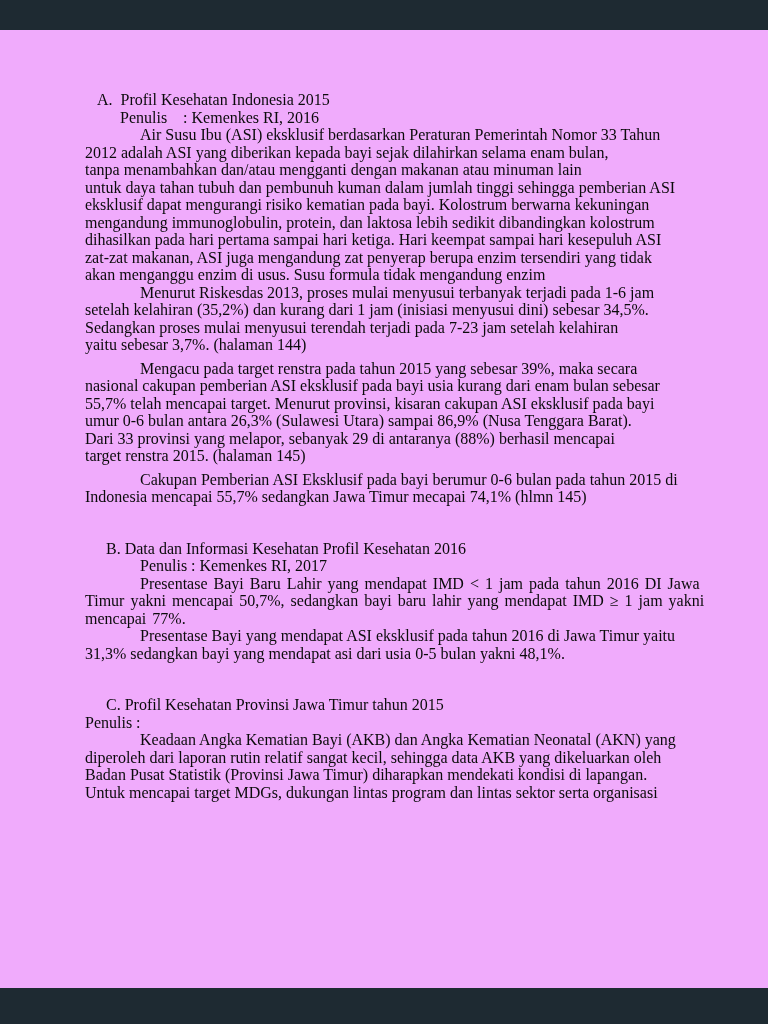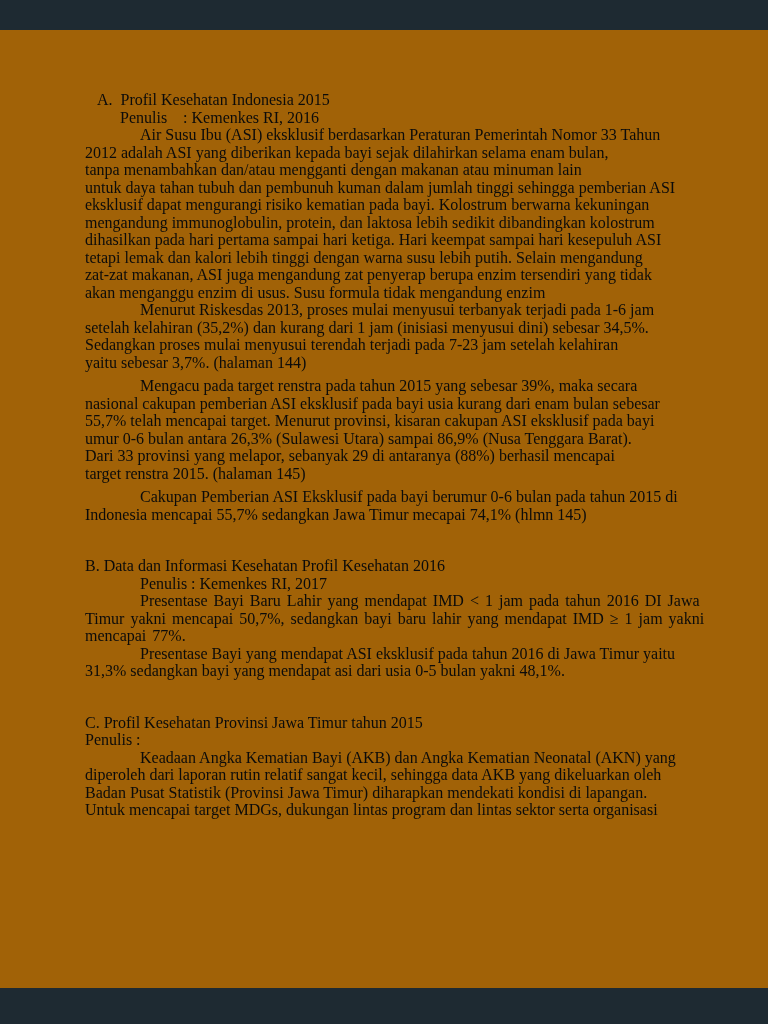--- a/index.html
+++ b/index.html
@@ -14,48 +14,47 @@
   .page{position:absolute;top:30px;bottom:36px;left:0;width:768px;background:#ffffff;}
   .content{
     position:absolute;left:85px;top:61px;width:660px;
     font-size:16px;line-height:17.5px;color:#0b0b0b;
   }
   .block{margin-top:12px;}
   .block:first-child{margin-top:0;}
   .block.gap-none{margin-top:0;}
   .block.gap-small{margin-top:6px;}
   .block.gap-medium{margin-top:0;}
-  .block.gap-large{margin-top:34px;}
+  .block.gap-large{margin-top:34px;margin-left:21px;}
   .line{white-space:pre;}
   .line.first{padding-left:55px;}
   .title .line:nth-child(1){padding-left:12px;}
   .title .line:nth-child(2){padding-left:35px;}
   .wide .line{word-spacing:2px;}
 </style>
 </head>
 <body>
 
 <div class="letterbox top" style="background: rgb(30, 42, 50);"></div>
-<div class="page" style="background: #a16207;">
+<div class="page" style="background: #f0abfc;">
   <div class="content" style="color: rgb(11, 11, 11);">
       <div class="block title gap-none">
         <div class="line">A.  Profil Kesehatan Indonesia 2015</div>
         <div class="line">Penulis    : Kemenkes RI, 2016</div>
       </div>
       <div class="block paragraph gap-medium">
         <div class="line first">Air Susu Ibu (ASI) eksklusif berdasarkan Peraturan Pemerintah Nomor 33 Tahun</div>
         <div class="line">2012 adalah ASI yang diberikan kepada bayi sejak dilahirkan selama enam bulan,</div>
         <div class="line">tanpa menambahkan dan/atau mengganti dengan makanan atau minuman lain</div>
       </div>
       <div class="block paragraph gap-none">
         <div class="line">untuk daya tahan tubuh dan pembunuh kuman dalam jumlah tinggi sehingga pemberian ASI</div>
         <div class="line">eksklusif dapat mengurangi risiko kematian pada bayi. Kolostrum berwarna kekuningan</div>
         <div class="line">mengandung immunoglobulin, protein, dan laktosa lebih sedikit dibandingkan kolostrum</div>
         <div class="line">dihasilkan pada hari pertama sampai hari ketiga. Hari keempat sampai hari kesepuluh ASI</div>
-        <div class="line">tetapi lemak dan kalori lebih tinggi dengan warna susu lebih putih. Selain mengandung</div>
         <div class="line">zat-zat makanan, ASI juga mengandung zat penyerap berupa enzim tersendiri yang tidak</div>
         <div class="line">akan menganggu enzim di usus. Susu formula tidak mengandung enzim</div>
       </div>
       <div class="block paragraph gap-none">
         <div class="line first">Menurut Riskesdas 2013, proses mulai menyusui terbanyak terjadi pada 1-6 jam</div>
         <div class="line">setelah kelahiran (35,2%) dan kurang dari 1 jam (inisiasi menyusui dini) sebesar 34,5%.</div>
         <div class="line">Sedangkan proses mulai menyusui terendah terjadi pada 7-23 jam setelah kelahiran</div>
         <div class="line">yaitu sebesar 3,7%. (halaman 144)</div>
       </div>
       <div class="block paragraph gap-small">

